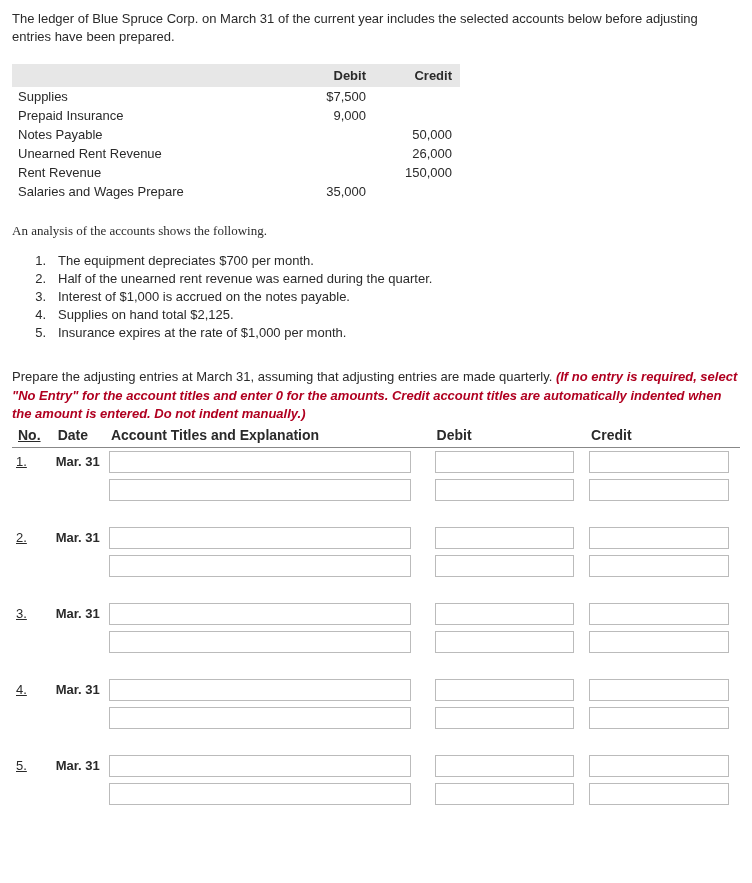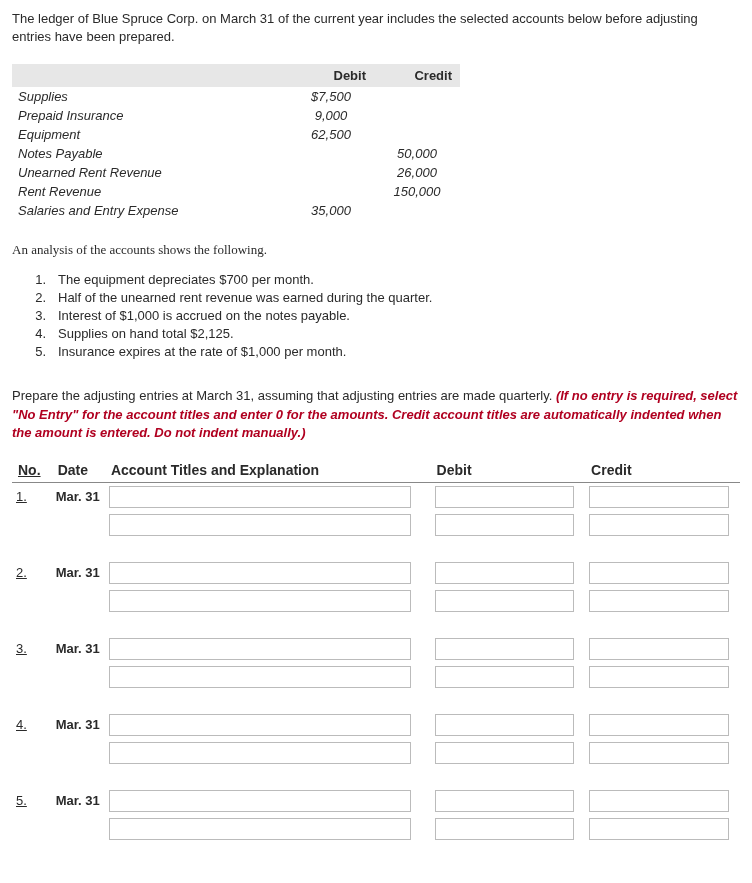--- a/index.html
+++ b/index.html
@@ -25,28 +25,27 @@
     font-weight: bold;
     padding: 4px 8px;
     text-align: right;
   }
   .ledger th.blank {
     background: #e7e7e7;
     width: 260px;
   }
   .ledger td {
     padding: 2px 8px;
-    font-style: italic;
   }
   .ledger td.acct {
     padding-left: 6px;
     text-align: left;
   }
   .ledger td.num {
-    text-align: center;
+    text-align: right;
     width: 70px;
   }
   .analysis-intro {
     margin-bottom: 14px;
     font-family: Liberation Serif, serif;
   }
   .analysis {
     margin-left: 6px;
     margin-bottom: 28px;
   }
@@ -54,21 +53,20 @@
     display: flex;
     margin-bottom: 3px;
   }
   .analysis-row .n {
     width: 28px;
     text-align: right;
     padding-right: 12px;
   }
   .prepare {
     line-height: 1.4;
-    margin-bottom: 16px;
   }
   .prepare .hint {
     color: #b00020;
     font-style: italic;
     font-weight: bold;
   }
   
   .entries {
     width: 100%;
     border-collapse: collapse;
@@ -122,41 +120,36 @@
         <td class="acct">Supplies</td>
         <td class="num">$7,500</td>
         <td class="num"></td>
       </tr>
       <tr>
         <td class="acct">Prepaid Insurance</td>
         <td class="num">9,000</td>
         <td class="num"></td>
       </tr>
       <tr>
-        <td class="acct">Equipment</td>
-        <td class="num">62,500</td>
-        <td class="num"></td>
-      </tr>
-      <tr>
         <td class="acct">Notes Payable</td>
         <td class="num"></td>
         <td class="num">50,000</td>
       </tr>
       <tr>
         <td class="acct">Unearned Rent Revenue</td>
         <td class="num"></td>
         <td class="num">26,000</td>
       </tr>
       <tr>
         <td class="acct">Rent Revenue</td>
         <td class="num"></td>
         <td class="num">150,000</td>
       </tr>
       <tr>
-        <td class="acct">Salaries and Entry Expense</td>
+        <td class="acct">Salaries and Wages Prepare</td>
         <td class="num">35,000</td>
         <td class="num"></td>
       </tr>
     </tbody>
 </table>
 
 <div class="analysis-intro">An analysis of the accounts shows the following.</div>
 <div class="analysis" id="analysis-list">
     <div class="analysis-row">
       <div class="n">1.</div>

